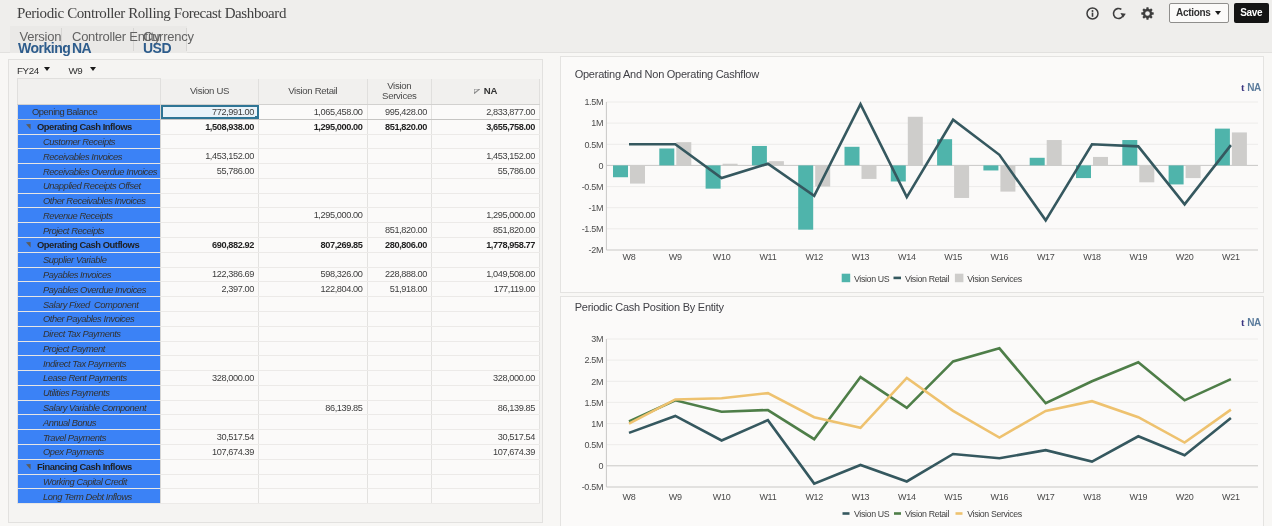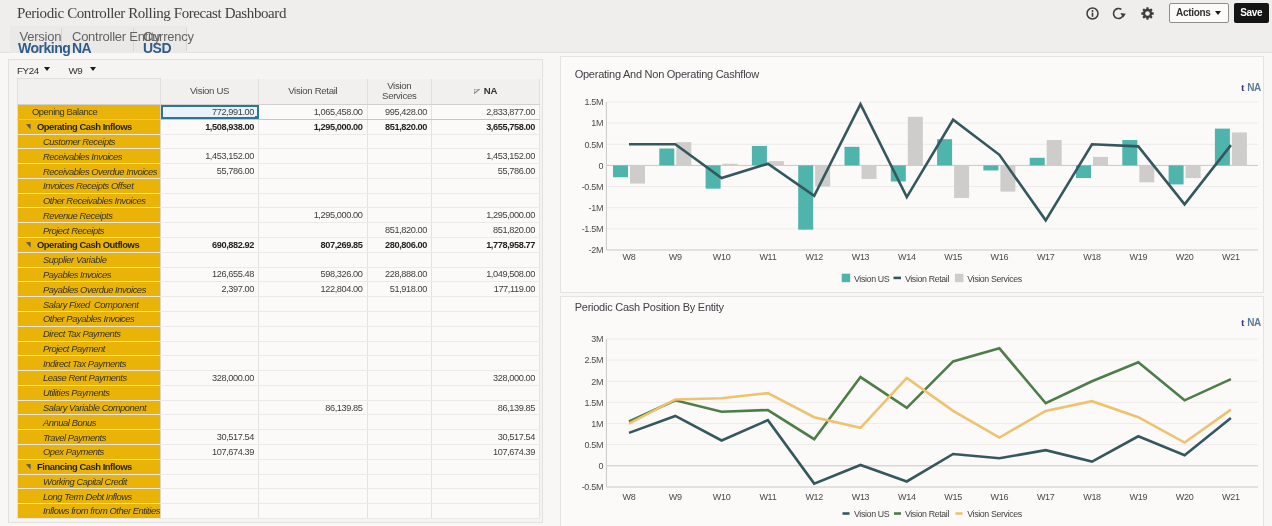--- a/index.html
+++ b/index.html
@@ -32,21 +32,21 @@
 #grid { position:absolute; left:17px; top:78px; border-collapse:collapse; table-layout:fixed;
   width:522px; }
 #grid td, #grid th { font-weight:normal; overflow:hidden; white-space:nowrap; }
 #grid th { height:26px; background:#f1f0ee; border-right:1px solid #e0dfdd;
   border-bottom:1px solid #d2d1cf; font-size:9.6px; color:#4a4a4a; text-align:center;
   letter-spacing:-0.3px; line-height:10.5px; vertical-align:middle; }
 #grid th:first-child { border-left:1px solid #e0dfdd; border-top:1px solid #e0dfdd; }
 #grid td { height:14.786px; background:#fbfaf9; border-right:1px solid #e3e2e0;
   border-bottom:1px solid #eceae8; font-size:9.2px; color:#3d3d3d; text-align:right;
   padding:0 4px 0 0; letter-spacing:-0.4px; }
-#grid td.rh { background:#eab308; border-right:1px solid #d6d5d3; border-bottom:1px solid #e7e6e4;
+#grid td.rh { background:#3b82f6; border-right:1px solid #d6d5d3; border-bottom:1px solid #e7e6e4;
   border-left:1px solid #e0dfdd; text-align:left; font-size:9.4px; color:#323232;
   letter-spacing:-0.45px; padding:0; }
 #grid td.l0 { padding-left:14px; }
 #grid td.l2 { padding-left:25px;font-style:italic; }
 #grid td.p { padding-left:8px; font-weight:bold; color:#1f1f1f; }
 #grid td.p .tri { margin-right:6px; }
 #grid tr.b td { font-weight:bold; color:#1f1f1f; }
 #grid tr.r0 td { border-bottom:1px solid #c6c5c3; }
 #selcell { position:relative; background:#eaf3f9 !important;
   outline:2px solid #2f7595; outline-offset:-2px; }
@@ -152,21 +152,21 @@
           <td>1,453,152.00</td>
         </tr>
 <tr>
           <td class="rh l2">Receivables Overdue Invoices</td>
           <td>55,786.00</td>
           <td></td>
           <td></td>
           <td>55,786.00</td>
         </tr>
 <tr>
-          <td class="rh l2">Invoices Receipts Offset</td>
+          <td class="rh l2">Unapplied Receipts Offset</td>
           <td></td>
           <td></td>
           <td></td>
           <td></td>
         </tr>
 <tr>
           <td class="rh l2">Other Receivables Invoices</td>
           <td></td>
           <td></td>
           <td></td>
@@ -197,21 +197,21 @@
         </tr>
 <tr>
           <td class="rh l2">Supplier Variable</td>
           <td></td>
           <td></td>
           <td></td>
           <td></td>
         </tr>
 <tr>
           <td class="rh l2">Payables Invoices</td>
-          <td>126,655.48</td>
+          <td>122,386.69</td>
           <td>598,326.00</td>
           <td>228,888.00</td>
           <td>1,049,508.00</td>
         </tr>
 <tr>
           <td class="rh l2">Payables Overdue Invoices</td>
           <td>2,397.00</td>
           <td>122,804.00</td>
           <td>51,918.00</td>
           <td>177,119.00</td>
@@ -304,27 +304,20 @@
         </tr>
 <tr>
           <td class="rh l2">Working Capital Credit</td>
           <td></td>
           <td></td>
           <td></td>
           <td></td>
         </tr>
 <tr>
           <td class="rh l2">Long Term Debt Inflows</td>
-          <td></td>
-          <td></td>
-          <td></td>
-          <td></td>
-        </tr>
-<tr>
-          <td class="rh l2">Inflows from from Other Entities</td>
           <td></td>
           <td></td>
           <td></td>
           <td></td>
         </tr>
   </tbody>
     </table>
 
   <div class="panel" id="cp1"></div>
   <div class="panel" id="cp2"></div>

